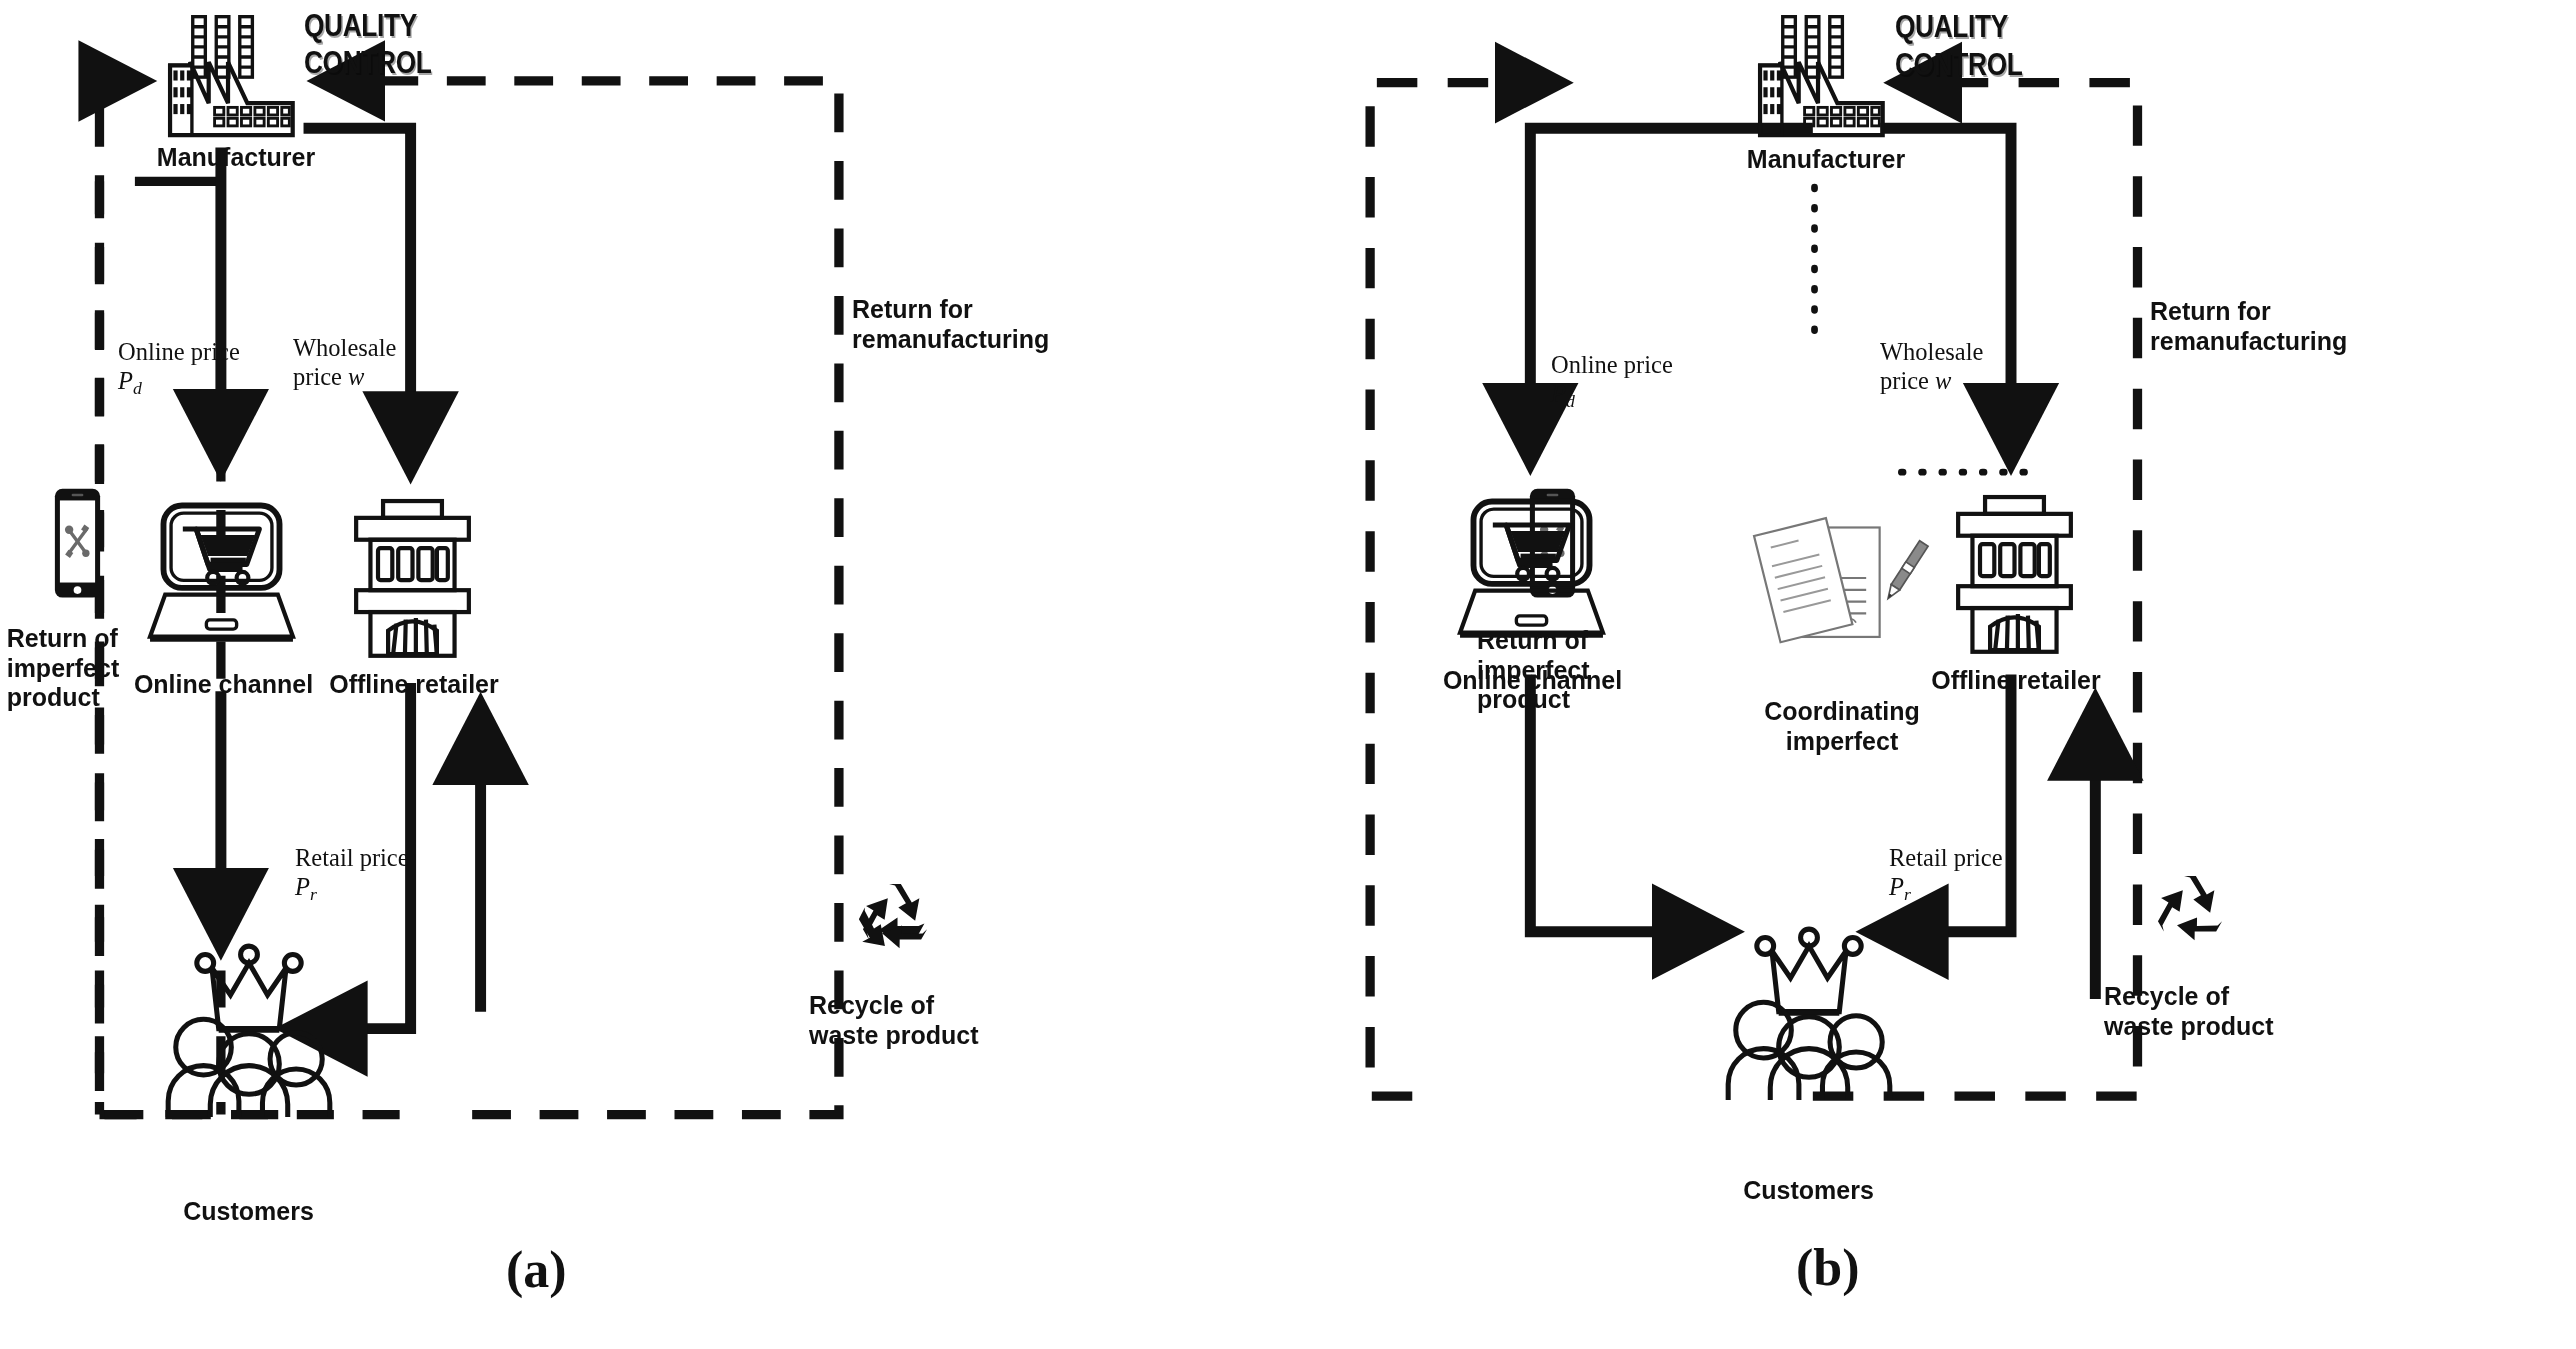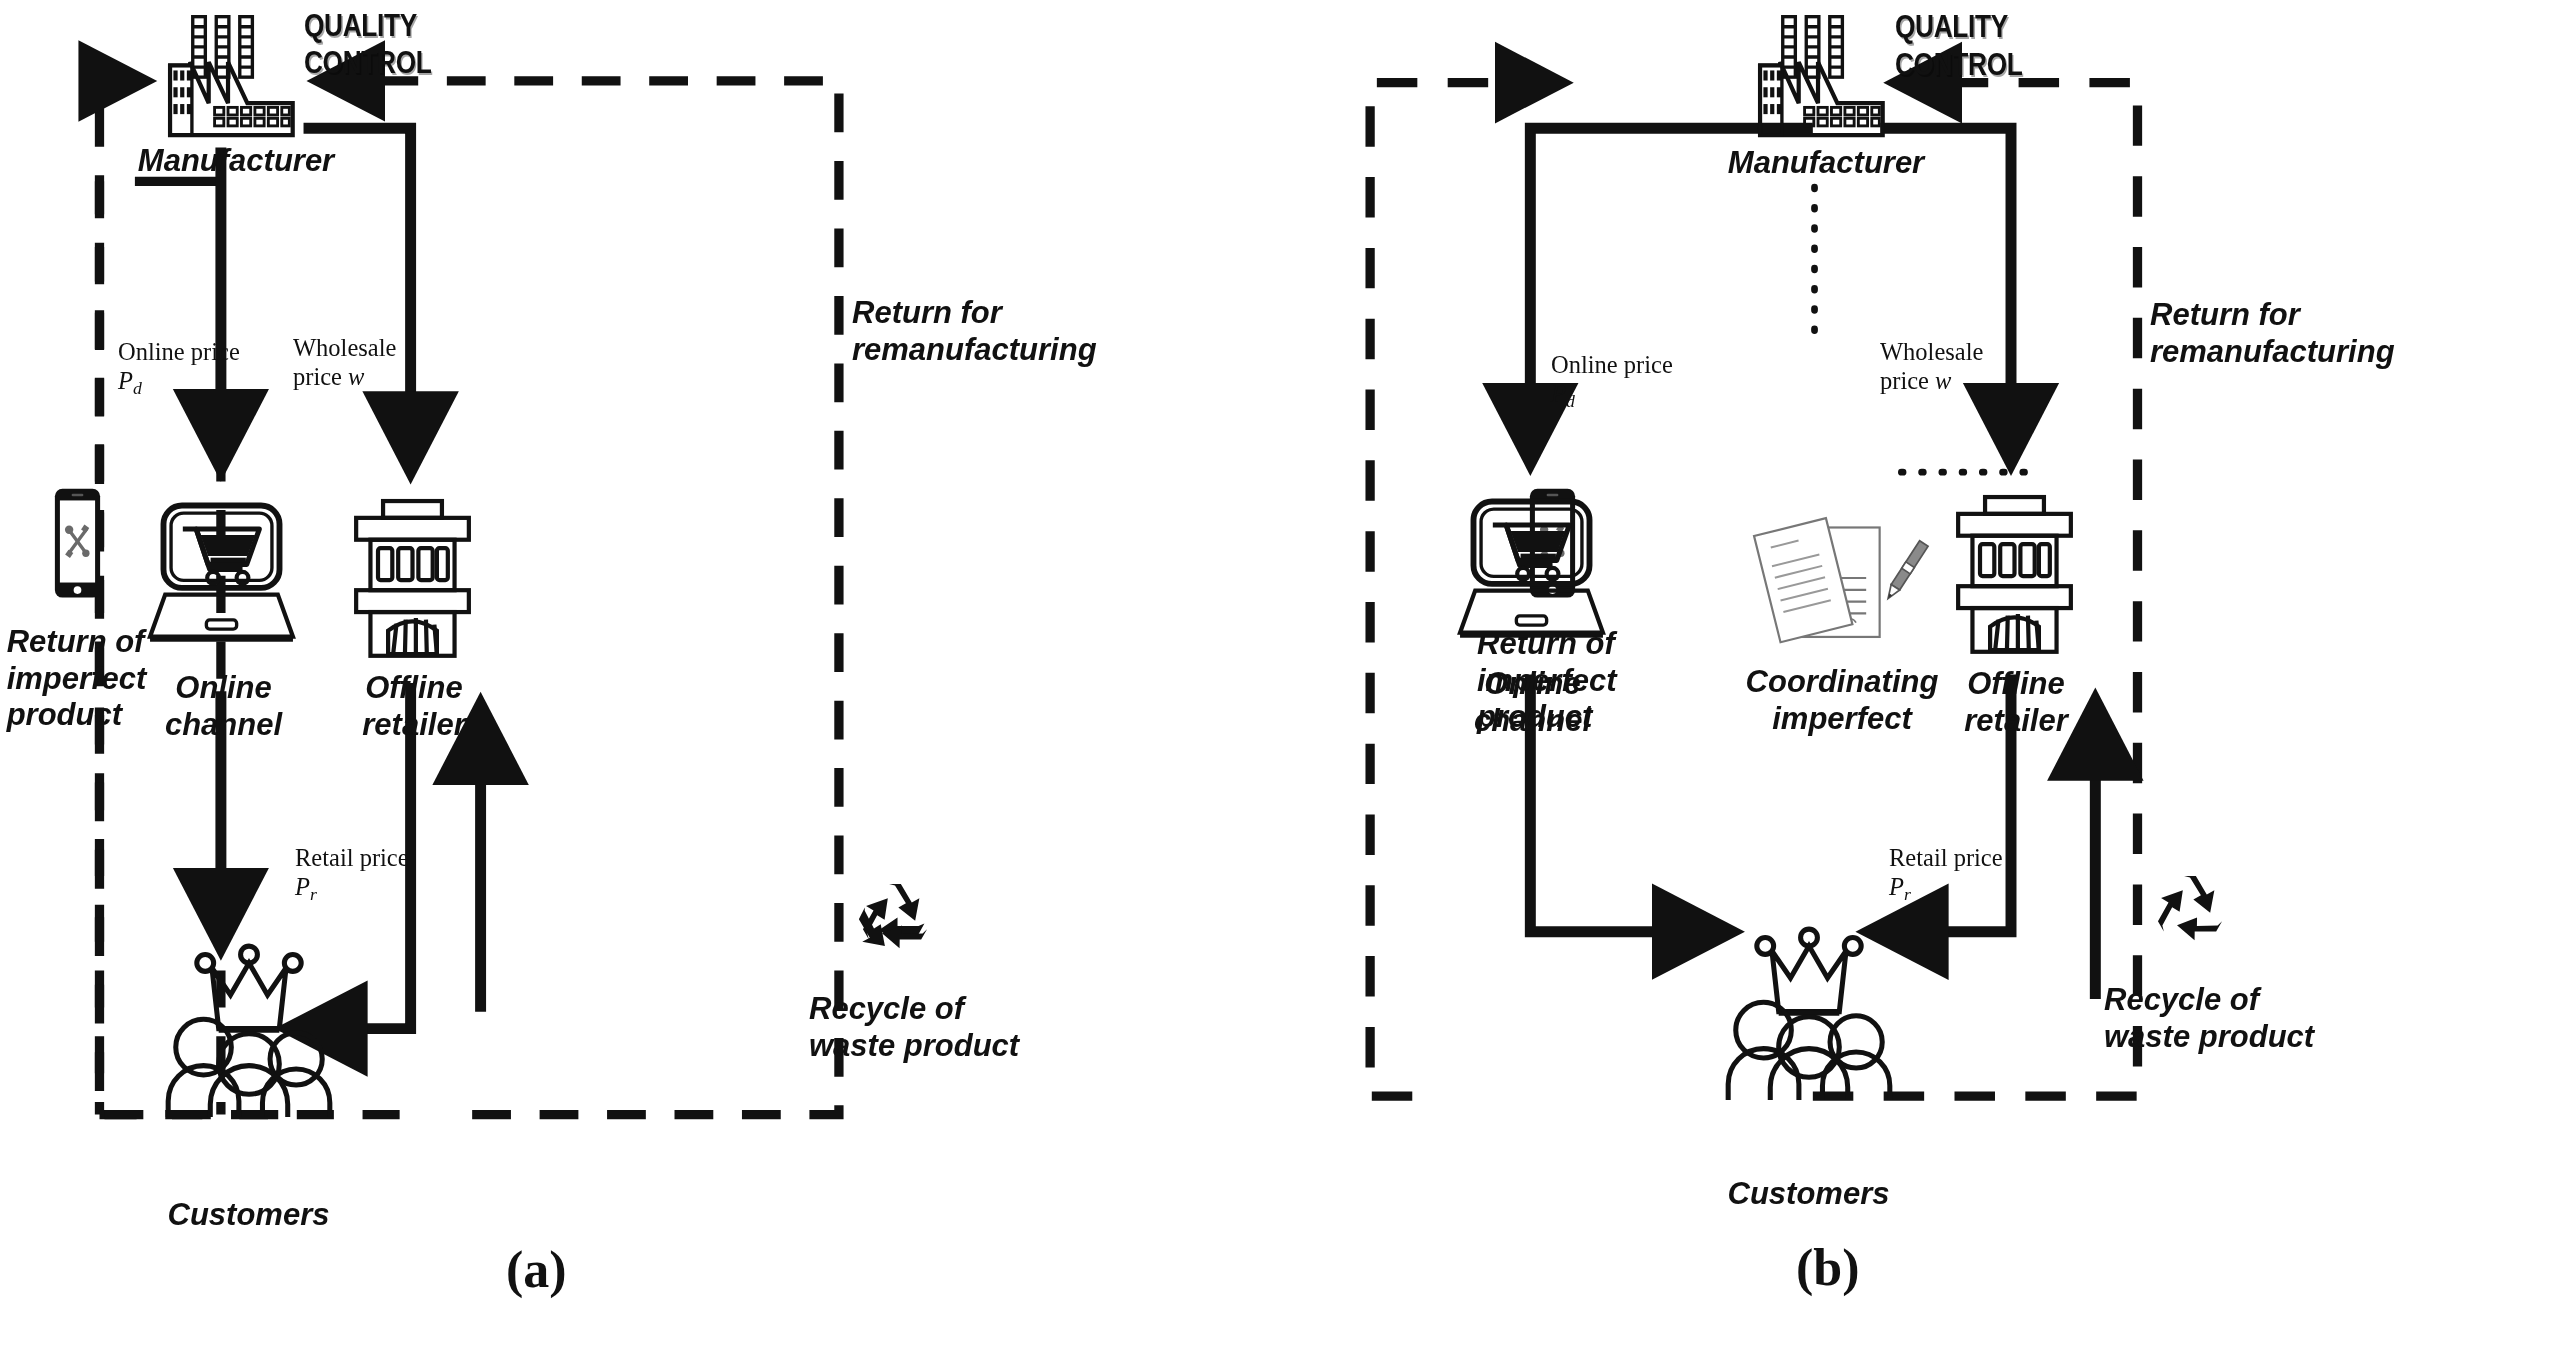--- a/index.html
+++ b/index.html
@@ -3,21 +3,21 @@
 <meta charset="utf-8">
 <style>
   html,body{margin:0;padding:0;background:#fff;}
   body{width:2576px;height:1349px;position:relative;overflow:hidden;
        font-family:"Liberation Sans",sans-serif;color:#111;}
   .panel{position:absolute;top:0;height:1349px;}
   #panel-a{left:0;width:1290px;}
   #panel-b{left:1290px;width:1286px;}
   .panel svg{position:absolute;left:0;top:0;width:100%;height:100%;overflow:visible;}
   .lbl{position:absolute;}
-  .bold{font-weight:bold;font-size:31px;line-height:1.18;font-style:italic;}
+  .bold{font-weight:bold;font-size:25px;line-height:1.18;}
   .serif{font-family:"Liberation Serif",serif;font-size:24.5px;line-height:1.2;}
   .serif i{font-style:italic;}
   .sub{font-size:17.7px;vertical-align:-5px;font-style:italic;}
   .caption{font-family:"Liberation Serif",serif;font-weight:bold;font-size:52px;}
   .qc{font-family:"Liberation Sans",sans-serif;font-weight:bold;font-size:32px;
       line-height:1.18;letter-spacing:-0.4px;transform:scaleX(.82);transform-origin:left top;
       text-shadow:1.7px 1.7px 0 rgba(0,0,0,.35);}
   .ctr{text-align:center;}
   .ic{position:absolute;}
 </style>
@@ -377,21 +377,21 @@
         <path d="M36,44 h34 M32,66 h58 M32,80 h58 M32,94 h58 M32,108 h58 M32,122 h58"></path>
       </g>
       <g transform="rotate(33 176 96)">
         <rect x="170" y="40" width="12" height="62" fill="#8a8a8a" stroke="#555" stroke-width="2"></rect>
         <rect x="170" y="70" width="12" height="9" fill="#fff" stroke="#555" stroke-width="2"></rect>
         <path d="M170,102 L176,118 L182,102 Z" fill="#fff" stroke="#555" stroke-width="2"></path>
         <path d="M174,112 L178,112 L176,118 Z" fill="#333"></path>
       </g>
     </svg>
   </div>
-  <div class="lbl bold ctr" style="left:438px;top:664px;width:228px;">
+  <div class="lbl bold ctr" style="left:438px;top:697px;width:228px;">
     <div>Coordinating</div>
     <div>imperfect</div>
   </div>
 
   <div class="ic" style="left:653px;top:492px;width:143px;height:164px;">
     <svg viewBox="0 0 170 195" width="143" height="164">
       <g fill="none" stroke="#111" stroke-width="5">
         <rect x="50" y="6" width="70" height="20"></rect>
         <rect x="18" y="26" width="134" height="26"></rect>
         <rect x="35" y="52" width="100" height="60"></rect>

